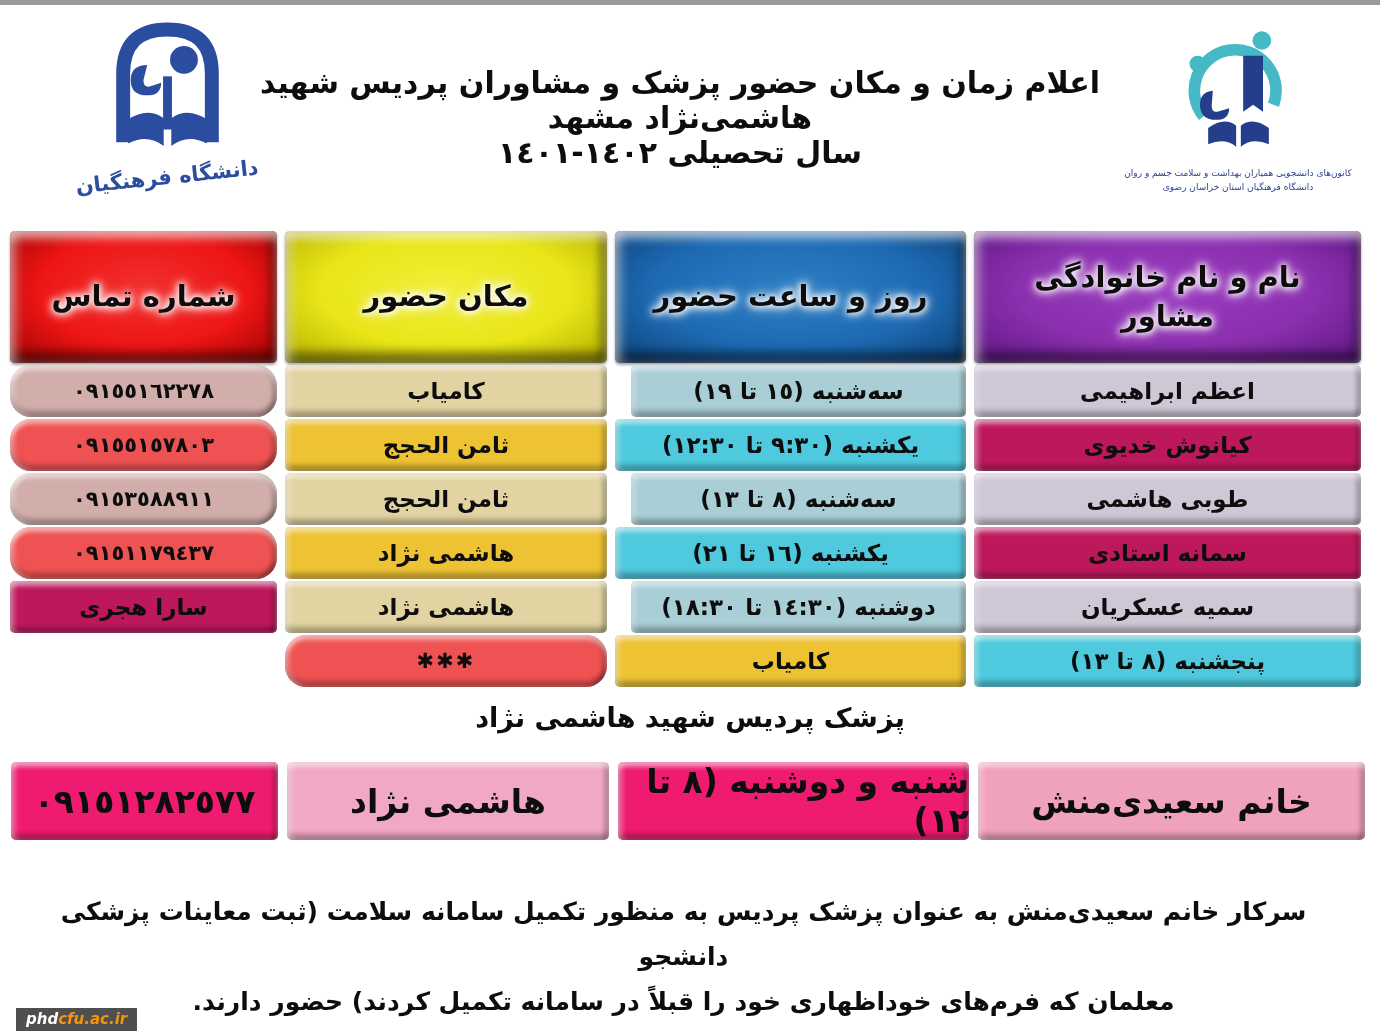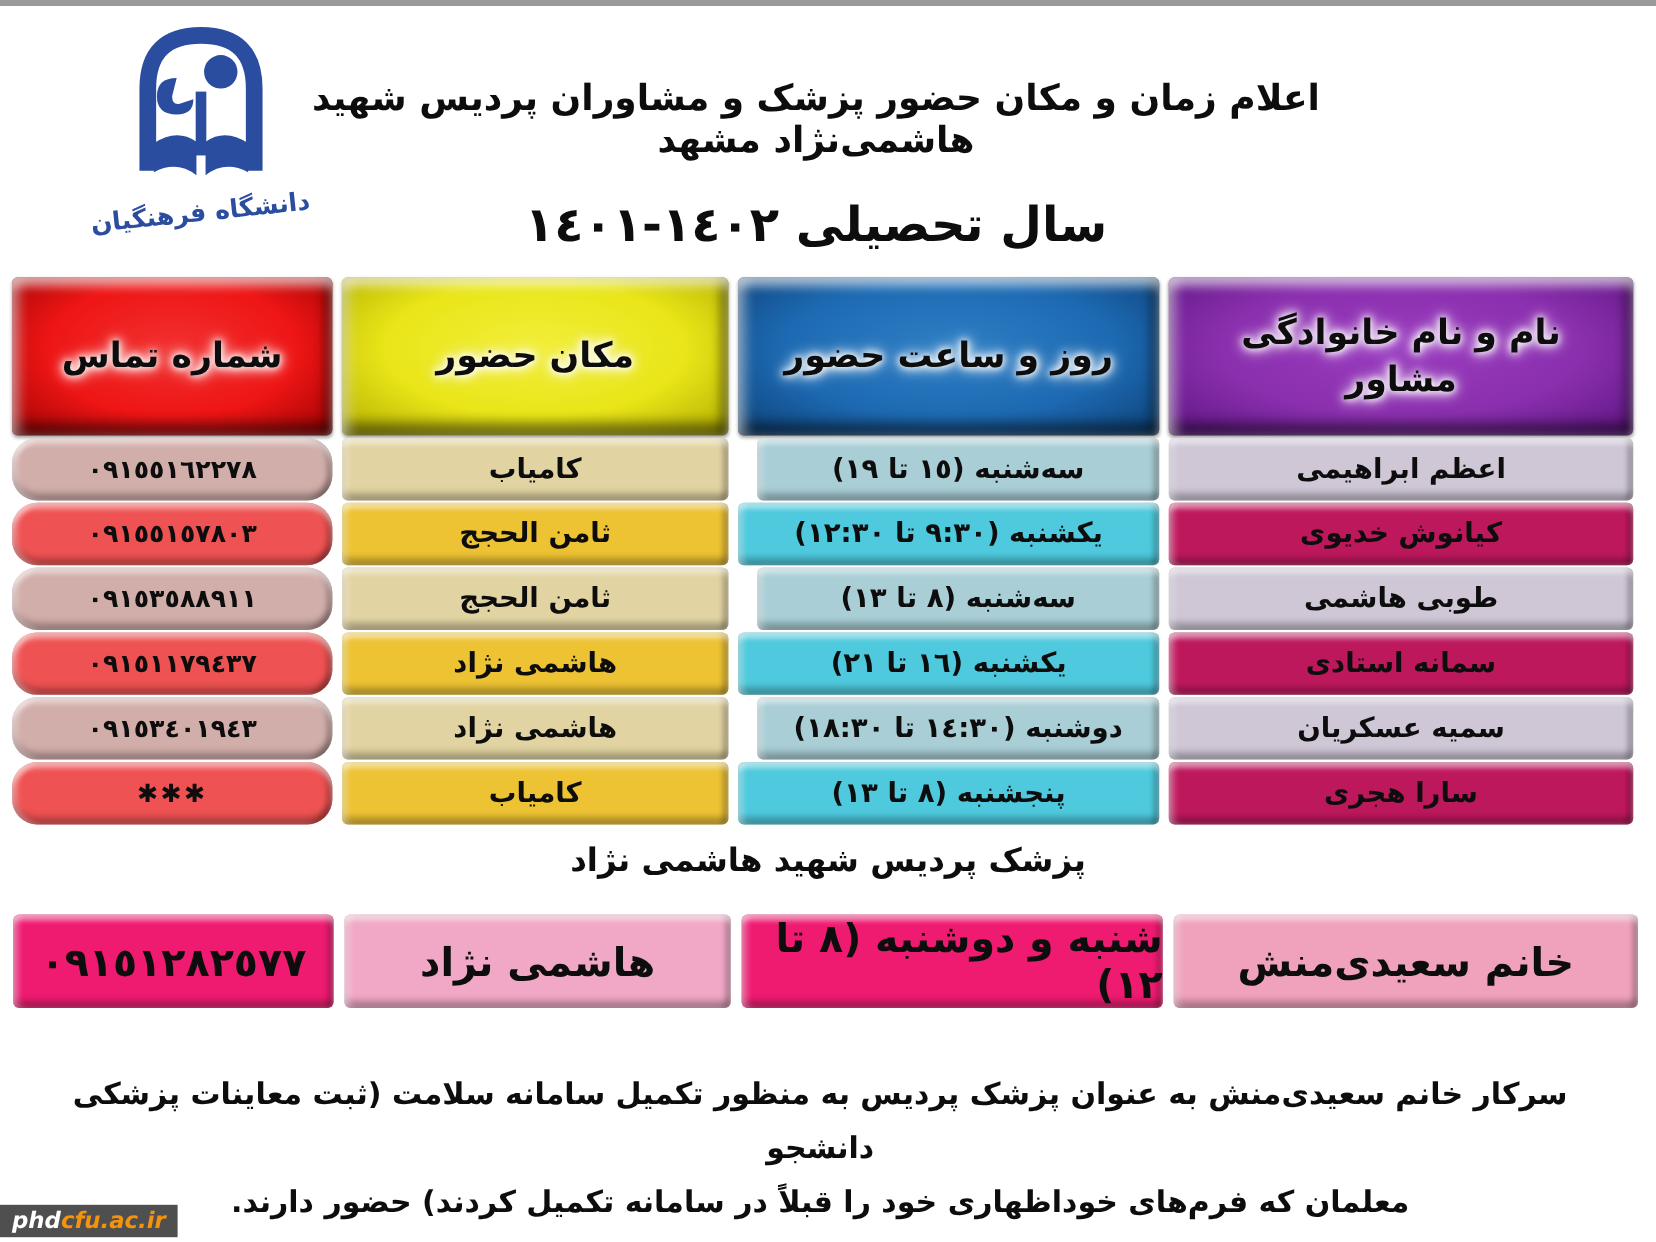--- a/index.html
+++ b/index.html
@@ -6,21 +6,21 @@
   body { width:1380px; height:1035px; background:#ffffff; font-family:"DejaVu Sans", sans-serif; }
   .page { position:relative; width:1380px; height:1035px; background:#ffffff; overflow:hidden; border-top:5px solid #9a9a9a; }
 
   
   .logo-left { position:absolute; left:52px; top:8px; width:230px; text-align:center; }
   .logo-left .caption { color:#2b4da0; font-size:21px; font-weight:bold; transform:rotate(-6deg); margin-top:-4px; direction:rtl; }
   .logo-right { position:absolute; right:22px; top:18px; width:240px; text-align:center; }
   .logo-right .caption { color:#2b3f8c; font-size:9px; direction:rtl; line-height:1.5; }
   .titles { position:absolute; left:240px; right:260px; top:60px; text-align:center; direction:rtl; color:#0d0d0d; }
   .titles .t1 { font-size:30px; font-weight:bold; }
-  .titles .t2 { font-size:40px; font-weight:bold; margin-top:30px; }
+  .titles .t2 { font-size:30px; font-weight:bold; }
 
   
   .tbl { position:absolute; top:226px; left:14px; width:1347px; direction:rtl;
          display:grid; grid-template-columns:387px 351px 322px 267px; column-gap:8px;
          grid-template-rows:132px repeat(6,52px); row-gap:2px; }
   .hcell, .cell { display:flex; flex-direction:column; align-items:center; justify-content:center;
                   border-radius:5px; color:#0d0d0d; font-weight:bold; direction:rtl; }
   .hcell { font-size:29px; line-height:1.35;
            text-shadow:0 0 6px #fff, 0 0 10px #fff, 0 0 14px #fff;
            box-shadow: inset 0 8px 8px rgba(255,255,255,.55), inset 8px 0 8px rgba(255,255,255,.30),
@@ -49,22 +49,22 @@
   .doc-row .cell { font-size:33px; }
   .p-name  { background:#f0a2bc; }
   .p-day   { background:#ee1b71; }
   .p-place { background:#f0a8c6; }
   .p-phone { background:#ee1b71; letter-spacing:2px; }
 
   
   .foot { position:absolute; top:884px; left:12px; right:25px; text-align:center; direction:rtl;
           color:#0d0d0d; font-size:25px; font-weight:bold; line-height:1.8; }
 
-  .watermark { position:absolute; left:0; bottom:4px; background:#4f4f4f; padding:2px 10px 3px 10px;
-               font-size:19px; font-weight:bold; font-style:italic; }
+  .watermark { position:absolute; left:16px; bottom:4px; background:#4f4f4f; padding:2px 10px 3px 10px;
+               font-size:15px; font-weight:bold; font-style:italic; }
   .watermark .w1 { color:#ffffff; }
   .watermark .w2 { color:#f5930c; }
 </style>
 </head>
 <body>
 
 <div class="page">
 
   <div class="logo-left">
     <svg viewBox="0 0 120 120" width="185" height="152">
@@ -76,20 +76,33 @@
       <path d="M91 84 Q76 74 63 83 V105 Q76 95 91 103 Z" fill="#2b4da0"></path>
     </svg>
     <div class="caption">دانشگاه فرهنگیان</div>
   </div>
 
   <div class="titles">
     <div class="t1">اعلام زمان و مکان حضور پزشک و مشاوران پردیس شهید هاشمی‌نژاد مشهد</div>
     <div class="t2">سال تحصیلی ١٤٠٢-١٤٠١</div>
   </div>
 
+  <div class="logo-right">
+    <svg viewBox="0 0 120 120" width="165" height="140">
+      <path d="M30 80 A35 35 0 1 1 90 70" fill="none" stroke="#45b9c6" stroke-width="10"></path>
+      <circle cx="25" cy="35" r="7" fill="#45b9c6"></circle>
+      <circle cx="80" cy="15" r="8" fill="#45b9c6"></circle>
+      <path d="M64 28 h17 v48 l-8.5 -6 l-8.5 6 z" fill="#243e8c"></path>
+      <path d="M38 58 q-11 1 -11 12 q0 13 14 13 q11 0 11 -10 l-10 3 q-5 1 -5 -5 z" fill="#243e8c"></path>
+      <path d="M34 90 Q48 80 58 88 V106 Q48 98 34 104 Z" fill="#243e8c"></path>
+      <path d="M86 90 Q72 80 62 88 V106 Q72 98 86 104 Z" fill="#243e8c"></path>
+    </svg>
+    <div class="caption">کانون‌های دانشجویی همیاران بهداشت و سلامت جسم و روان</div>
+    <div class="caption">دانشگاه فرهنگیان استان خراسان رضوی</div>
+  </div>
 
   <div class="tbl">
 
     <div class="hcell h-name">
       <div>نام و نام خانوادگی</div>
       <div>مشاور</div>
     </div>
     <div class="hcell h-day">
       <div>روز و ساعت حضور</div>
     </div>
@@ -116,21 +129,20 @@
     <div class="cell c-phone light">٠٩١٥٣٥٨٨٩١١</div>
 
     <div class="cell c-name sat">سمانه استادی</div>
     <div class="cell c-day sat">یکشنبه (١٦ تا ٢١)</div>
     <div class="cell c-place sat">هاشمی نژاد</div>
     <div class="cell c-phone sat">٠٩١٥١١٧٩٤٣٧</div>
 
     <div class="cell c-name light">سمیه عسکریان</div>
     <div class="cell c-day light">دوشنبه (١٤:٣٠ تا ١٨:٣٠)</div>
     <div class="cell c-place light">هاشمی نژاد</div>
-    <div class="cell c-phone light">٠٩١٥٣٤٠١٩٤٣</div>
 
     <div class="cell c-name sat">سارا هجری</div>
     <div class="cell c-day sat">پنجشنبه (٨ تا ١٣)</div>
     <div class="cell c-place sat">کامیاب</div>
     <div class="cell c-phone sat">✱✱✱</div>
   </div>
 
   <div class="doc-title">پزشک پردیس شهید هاشمی نژاد</div>
 
   <div class="doc-row">

